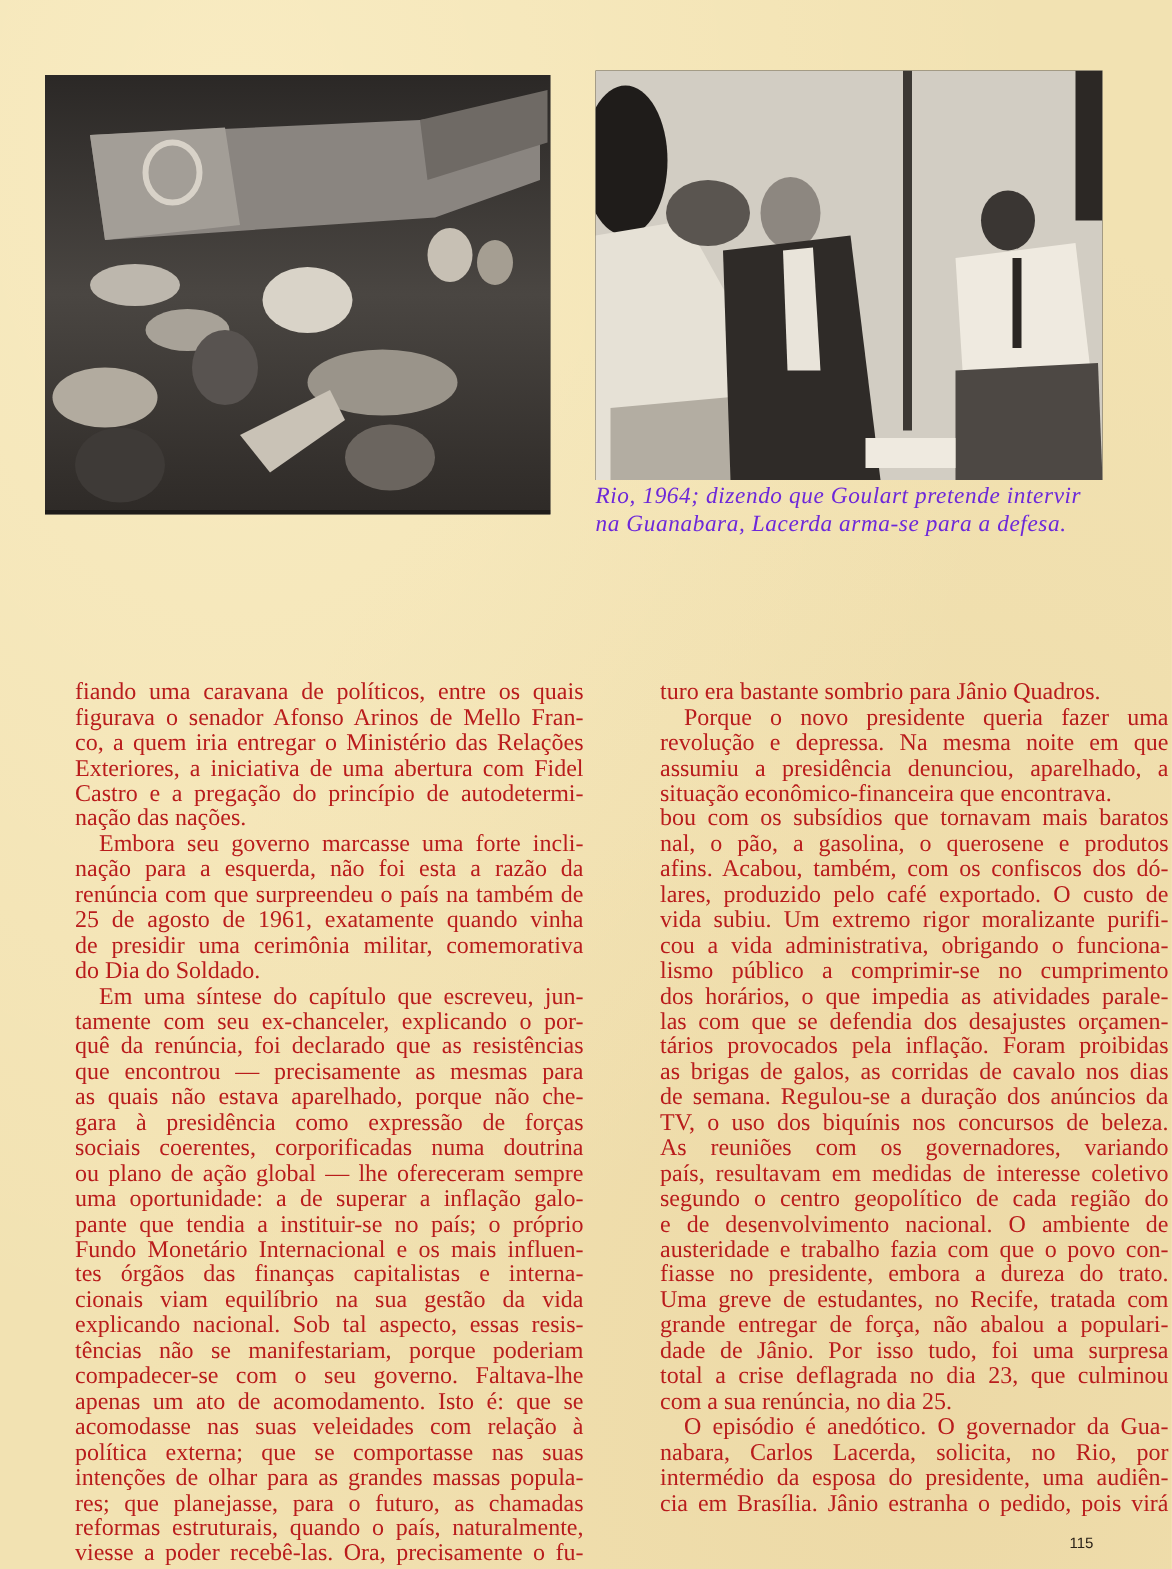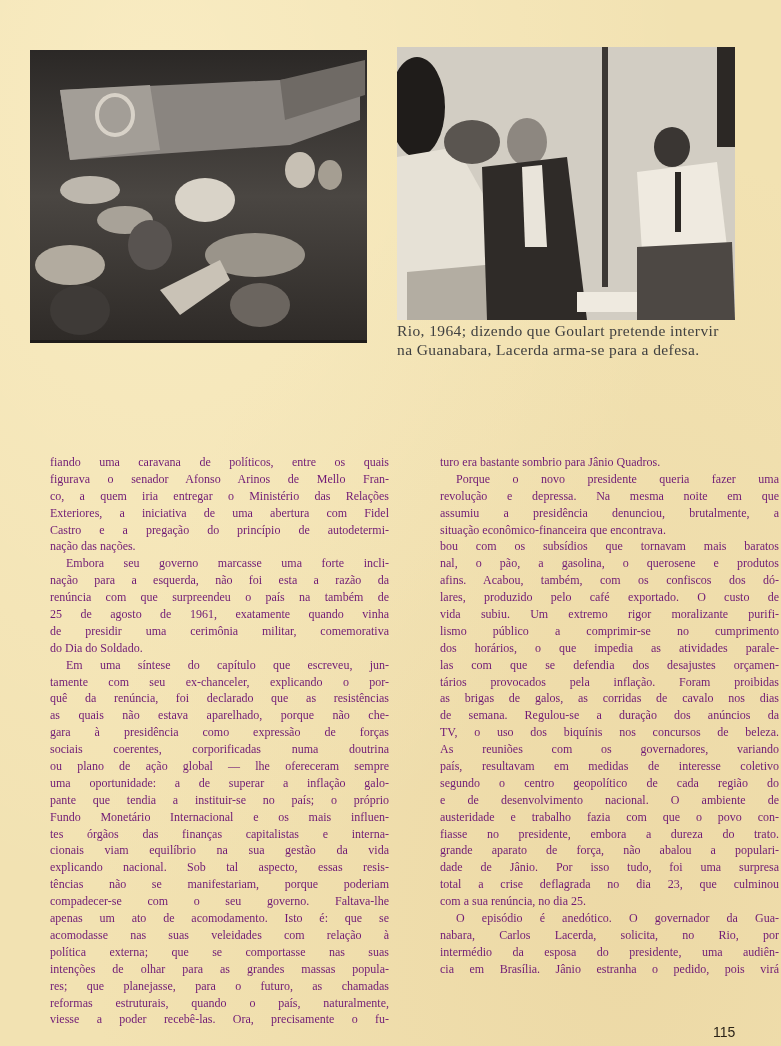--- a/index.html
+++ b/index.html
@@ -19,41 +19,41 @@
   }
   .photo {
     position: absolute; overflow: hidden;
     background: #3a3633;
   }
   .photo svg { display: block; width: 100%; height: 100%; }
   #photo-left { left: 30px; top: 50px; width: 337px; height: 293px; }
   #photo-right { left: 397px; top: 47px; width: 338px; height: 273px; }
   .caption {
     position: absolute; left: 397px; top: 321px; width: 345px;
-    font-size: 15.5px; line-height: 19px;
-    letter-spacing: 0.4px; color: #404040;
+    font-style: italic; font-size: 15.5px; line-height: 19px;
+    letter-spacing: 0.4px; color: #6d28d9;
   }
   .caption .line { display: block; white-space: nowrap; }
   .column {
     position: absolute; top: 454px; width: 339px;
-    font-size: 12px; line-height: 16.9px; color: #701a75;
+    font-size: 16px; line-height: 16.9px; color: #b91c1c;
   }
   #col-left { left: 50px; }
   #col-right { left: 400px; margin-left: 40px; }
   .column .line {
     display: block; white-space: nowrap;
     text-align: justify; text-align-last: justify;
     height: 16.9px;
   }
   .column .line.last { text-align-last: left; }
   .column .line.indent { padding-left: 16px; }
   .page-number {
     position: absolute; left: 713px; top: 1024px;
     font-family: "Liberation Sans", "DejaVu Sans", sans-serif;
-    font-size: 14px; color: #2a2218;
+    font-size: 10px; color: #2a2218;
   }
 </style>
 </head>
 <body>
 
 <div class="page-bg"></div>
 
 <div class="photo" id="photo-left">
   <svg viewBox="0 0 337 293" preserveAspectRatio="none">
     <defs>
@@ -126,20 +126,21 @@
     <span class="line last">nação das nações.</span>
     <span class="line indent">Embora seu governo marcasse uma forte incli-</span>
     <span class="line">nação para a esquerda, não foi esta a razão da</span>
     <span class="line">renúncia com que surpreendeu o país na também de</span>
     <span class="line">25 de agosto de 1961, exatamente quando vinha</span>
     <span class="line">de presidir uma cerimônia militar, comemorativa</span>
     <span class="line last">do Dia do Soldado.</span>
     <span class="line indent">Em uma síntese do capítulo que escreveu, jun-</span>
     <span class="line">tamente com seu ex-chanceler, explicando o por-</span>
     <span class="line">quê da renúncia, foi declarado que as resistências</span>
+    <span class="line">que encontrou — precisamente as mesmas para</span>
     <span class="line">as quais não estava aparelhado, porque não che-</span>
     <span class="line">gara à presidência como expressão de forças</span>
     <span class="line">sociais coerentes, corporificadas numa doutrina</span>
     <span class="line">ou plano de ação global — lhe ofereceram sempre</span>
     <span class="line">uma oportunidade: a de superar a inflação galo-</span>
     <span class="line">pante que tendia a instituir-se no país; o próprio</span>
     <span class="line">Fundo Monetário Internacional e os mais influen-</span>
     <span class="line">tes órgãos das finanças capitalistas e interna-</span>
     <span class="line">cionais viam equilíbrio na sua gestão da vida</span>
     <span class="line">explicando nacional. Sob tal aspecto, essas resis-</span>
@@ -150,41 +151,43 @@
     <span class="line">política externa; que se comportasse nas suas</span>
     <span class="line">intenções de olhar para as grandes massas popula-</span>
     <span class="line">res; que planejasse, para o futuro, as chamadas</span>
     <span class="line">reformas estruturais, quando o país, naturalmente,</span>
     <span class="line">viesse a poder recebê-las. Ora, precisamente o fu-</span>
   </div>
 <div class="column" id="col-right">
     <span class="line last">turo era bastante sombrio para Jânio Quadros.</span>
     <span class="line indent">Porque o novo presidente queria fazer uma</span>
     <span class="line">revolução e depressa. Na mesma noite em que</span>
-    <span class="line">assumiu a presidência denunciou, brutalmente, a</span>
+    <span class="line">assumiu a presidência denunciou, aparelhado, a</span>
     <span class="line last">situação econômico-financeira que encontrava.</span>
     <span class="line">bou com os subsídios que tornavam mais baratos</span>
     <span class="line">nal, o pão, a gasolina, o querosene e produtos</span>
     <span class="line">afins. Acabou, também, com os confiscos dos dó-</span>
     <span class="line">lares, produzido pelo café exportado. O custo de</span>
     <span class="line">vida subiu. Um extremo rigor moralizante purifi-</span>
+    <span class="line">cou a vida administrativa, obrigando o funciona-</span>
     <span class="line">lismo público a comprimir-se no cumprimento</span>
     <span class="line">dos horários, o que impedia as atividades parale-</span>
     <span class="line">las com que se defendia dos desajustes orçamen-</span>
     <span class="line">tários provocados pela inflação. Foram proibidas</span>
     <span class="line">as brigas de galos, as corridas de cavalo nos dias</span>
     <span class="line">de semana. Regulou-se a duração dos anúncios da</span>
     <span class="line">TV, o uso dos biquínis nos concursos de beleza.</span>
     <span class="line">As reuniões com os governadores, variando</span>
     <span class="line">país, resultavam em medidas de interesse coletivo</span>
     <span class="line">segundo o centro geopolítico de cada região do</span>
     <span class="line">e de desenvolvimento nacional. O ambiente de</span>
     <span class="line">austeridade e trabalho fazia com que o povo con-</span>
     <span class="line">fiasse no presidente, embora a dureza do trato.</span>
-    <span class="line">grande aparato de força, não abalou a populari-</span>
+    <span class="line">Uma greve de estudantes, no Recife, tratada com</span>
+    <span class="line">grande entregar de força, não abalou a populari-</span>
     <span class="line">dade de Jânio. Por isso tudo, foi uma surpresa</span>
     <span class="line">total a crise deflagrada no dia 23, que culminou</span>
     <span class="line last">com a sua renúncia, no dia 25.</span>
     <span class="line indent">O episódio é anedótico. O governador da Gua-</span>
     <span class="line">nabara, Carlos Lacerda, solicita, no Rio, por</span>
     <span class="line">intermédio da esposa do presidente, uma audiên-</span>
     <span class="line">cia em Brasília. Jânio estranha o pedido, pois virá</span>
   </div>
 
 <div class="page-number">115</div>

